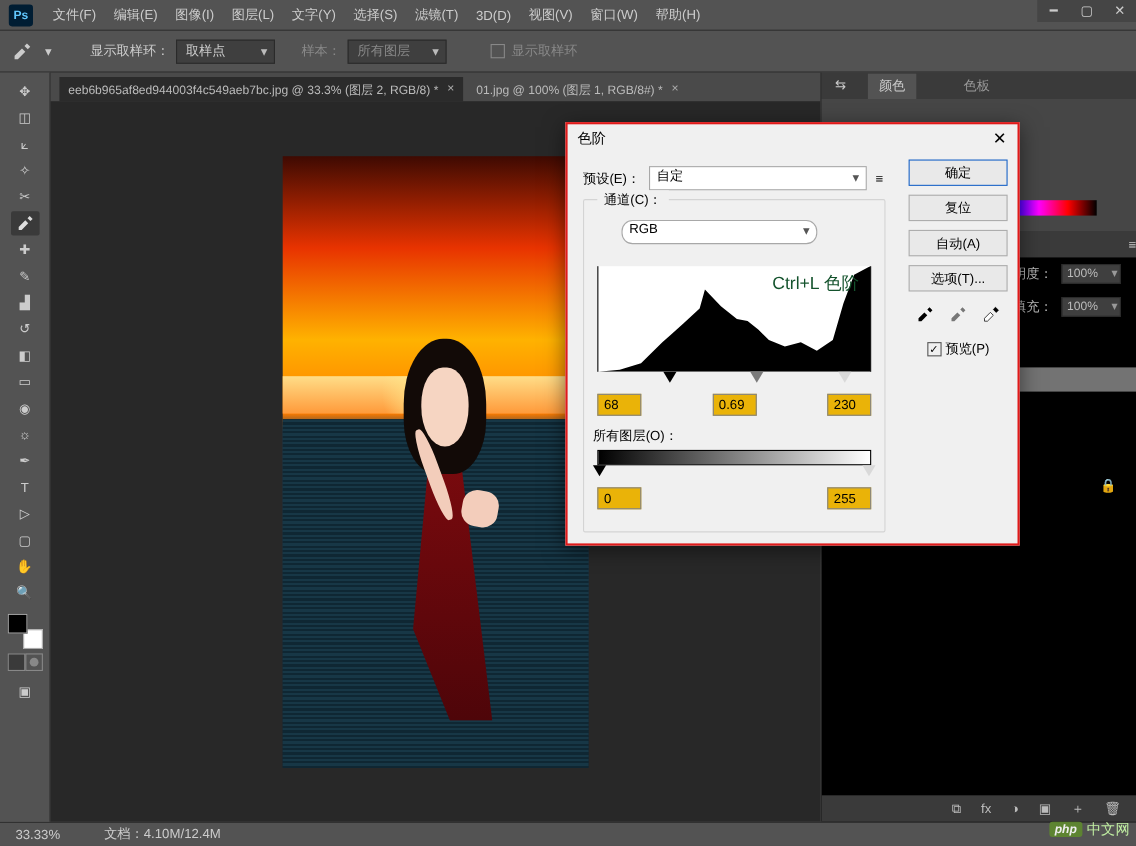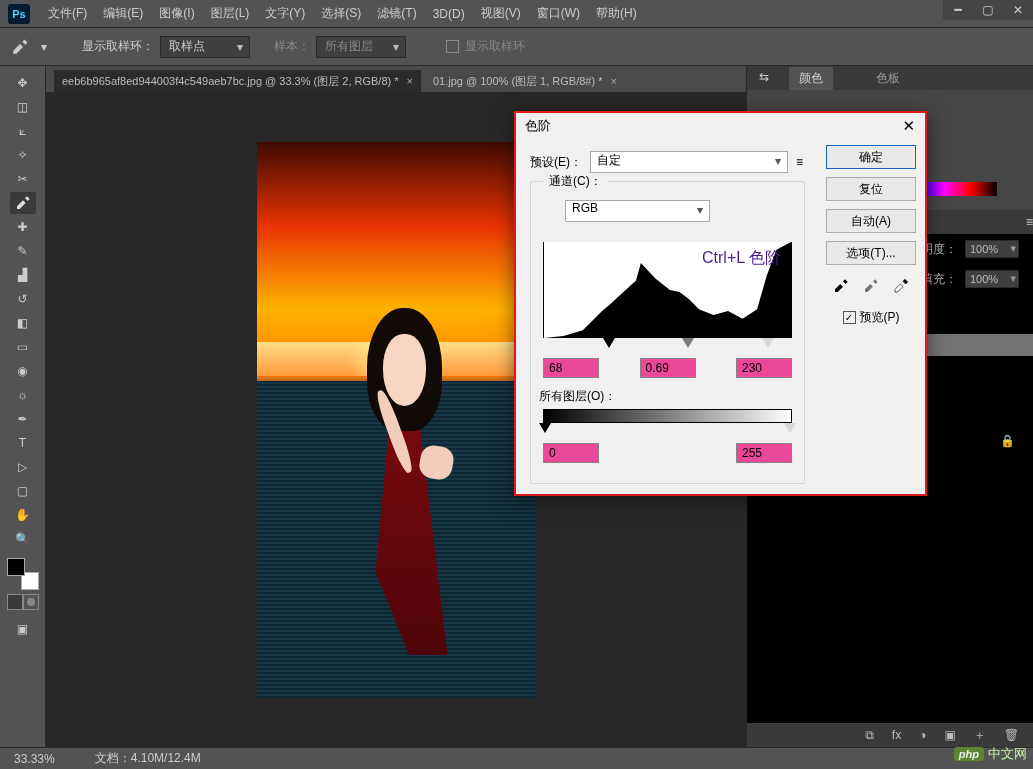--- a/index.html
+++ b/index.html
@@ -72,35 +72,35 @@
     .levels { position:absolute; left:514px; top:111px; width:413px; height:385px; background:#f0f0f0; border:2px solid #e01a1a; box-shadow:0 4px 18px rgba(0,0,0,0.5); color:#000; }
     .lev-title { height:26px; display:flex; align-items:center; padding:0 9px; font-size:13px; position:relative; }
     .lev-title .x { position:absolute; right:10px; top:4px; font-size:15px; }
     .lev-body { display:flex; }
     .lev-left { flex:1; padding:6px 12px 12px 14px; }
     .lev-right { width:108px; padding:6px 10px; display:flex; flex-direction:column; gap:8px; align-items:center; }
     .lev-btn { width:90px; height:24px; border:1px solid #adadad; background:#e9e9e9; font-size:12px; display:flex; align-items:center; justify-content:center; }
     .lev-btn.primary { border:1.5px solid #1a64c8; }
     .lev-ddl { border:1px solid #a8a8a8; background:#fff; height:22px; width:198px; display:flex; padding:0 6px; position:relative; }
     .lev-ddl:after { content:"▾"; position:absolute; right:6px; top:2px; color:#555; }
-    .lev-ddl.ch { width:145px; }
+    .lev-ddl.ch { width:178px;border-radius:10px; }
     .lev-label { font-size:12px; margin-bottom:4px; display:block; }
     .lev-row { display:flex; align-items:center; gap:8px; margin:6px 0; }
     .fieldset { border:1px solid #d4d4d4; border-radius:2px; padding-top:12px; margin-top:8px; position:relative; }
     .fs-legend { position:absolute; top:-9px; left:12px; background:#f0f0f0; padding:0 6px; font-size:12px; }
     .hist { margin:10px 4px 0 4px; height:96px; position:relative; background:#fff; border-left:1px solid #000; border-right:1px solid #000; }
     .hist svg { width:100%; height:100%; }
-    .hist-note { position:absolute; right:10px; top:6px; color:#4c1d95; font-size:16px; font-weight:500; }
+    .hist-note { position:absolute; right:10px; top:6px; color:#14532d; font-size:16px; font-weight:500; }
     .tri-row { position:relative; height:14px; margin:0 4px; }
     .tri { position:absolute; top:0; width:0; height:0; border-left:6px solid transparent; border-right:6px solid transparent; }
     .tri.black { border-top:10px solid #000; }
     .tri.gray  { border-top:10px solid #7a7a7a; }
     .tri.white { border-top:10px solid #d9d9d9; }
     .numrow { display:flex; justify-content:space-between; margin:6px 4px 10px 4px; }
-    .numbox { width:56px; height:20px; border:1px solid #848484; background:#ec4899; display:flex; align-items:center; padding:0 5px; font-size:12px; }
+    .numbox { width:40px; height:20px; border:1px solid #848484; background:#eab308; display:flex; align-items:center; padding:0 5px; font-size:12px; }
     .grad-out { height:14px; margin:4px 4px 0 4px; background:linear-gradient(90deg,#000,#fff); border:1px solid #000; }
     .eyedrops { display:flex; gap:12px; margin-top:4px; }
     .ed { width:18px; height:18px; display:flex; align-items:center; justify-content:center; }
     .chk { width:13px; height:13px; border:1px solid #555; display:inline-flex; align-items:center; justify-content:center; font-size:10px; margin-right:4px; }
 
     .watermark { position:absolute; right:6px; bottom:6px; color:#cfa; opacity:0.9; font-size:13px; display:flex; align-items:center; gap:4px; }
     .wm-badge { background:#5f8a2e; color:#fff; font-weight:bold; padding:1px 5px; border-radius:3px; font-size:11px;font-style:italic; }
   </style>
 </head>
 <body>

